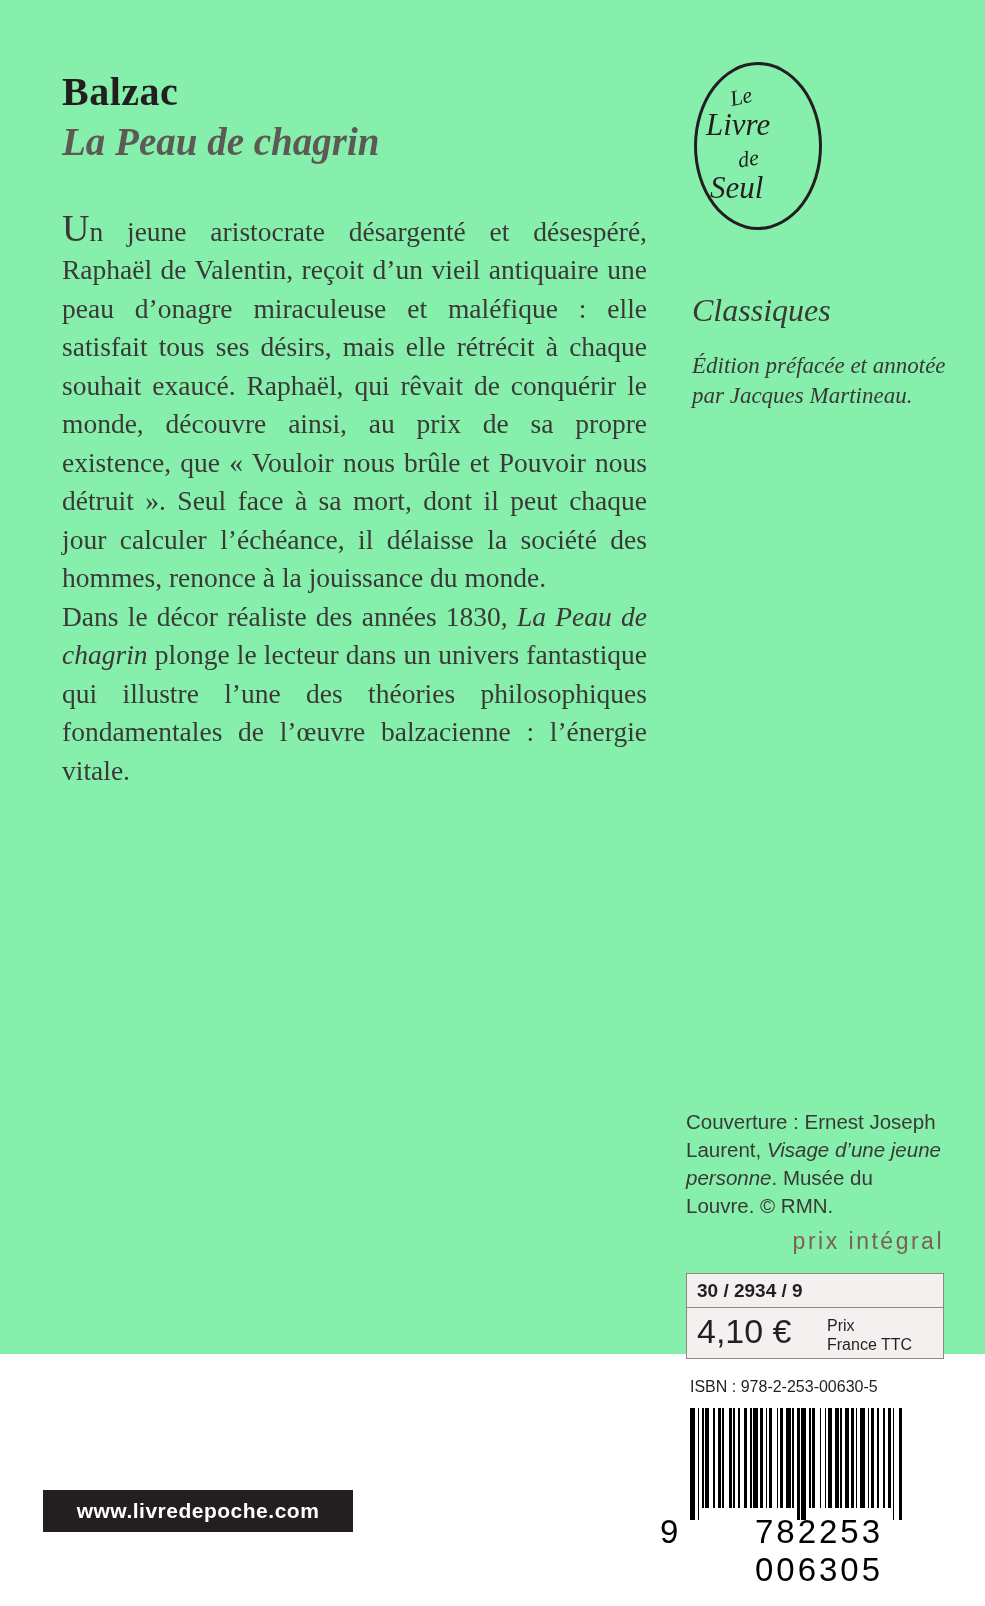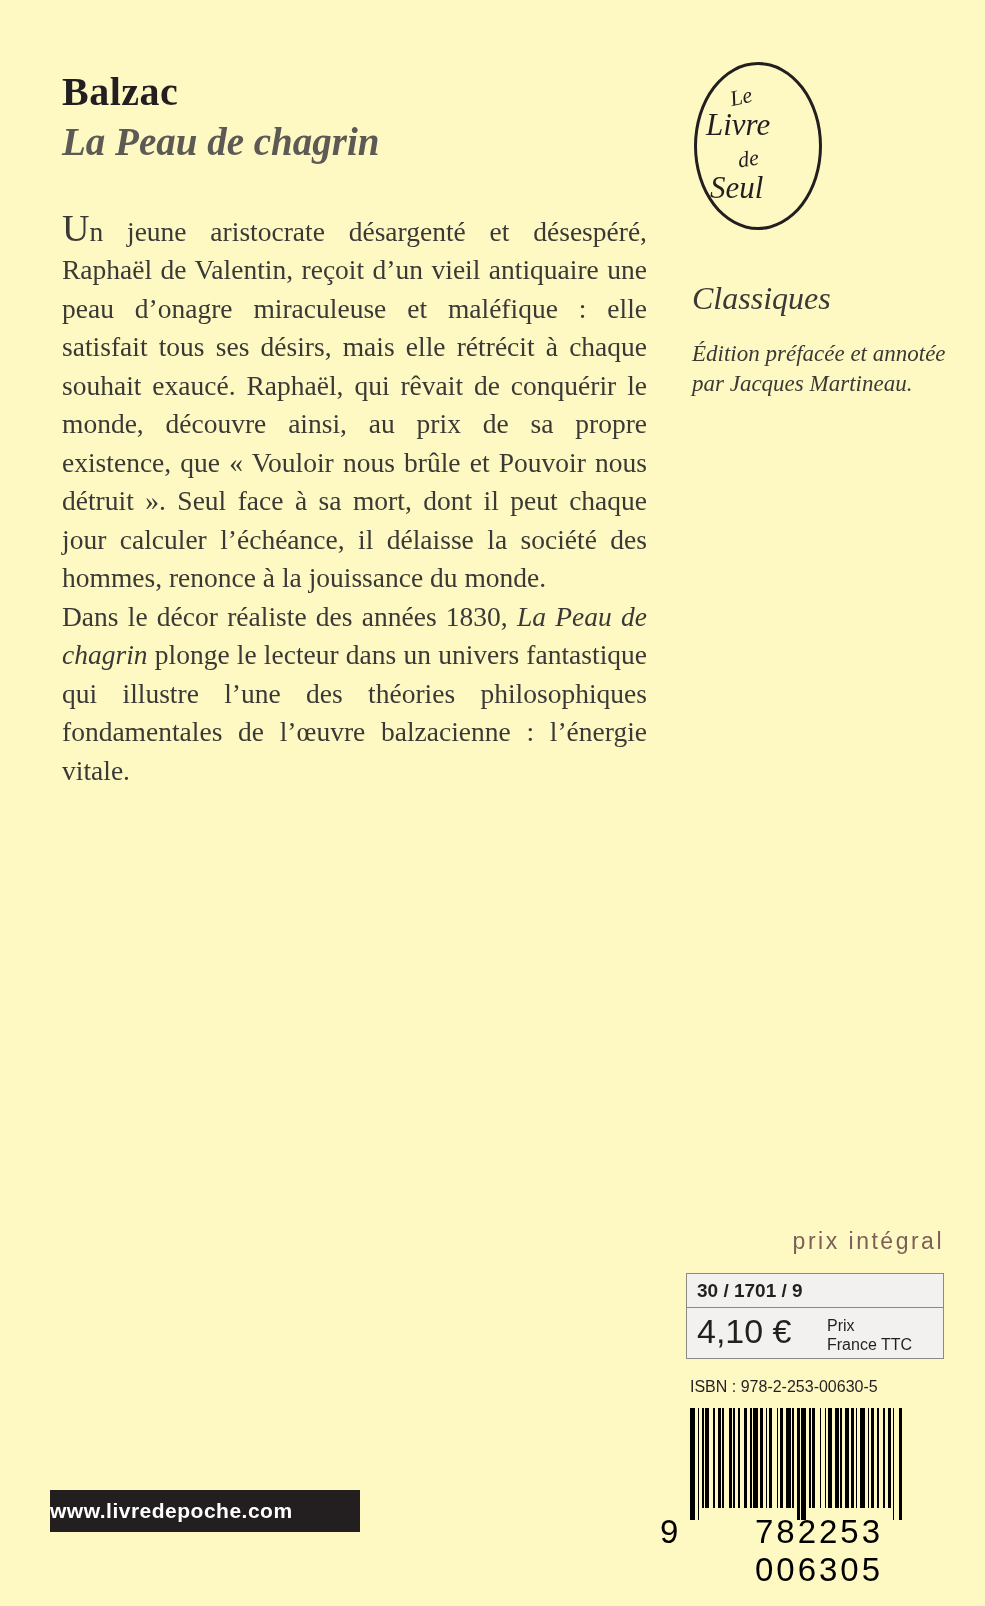--- a/index.html
+++ b/index.html
@@ -9,22 +9,22 @@
   body {
     width: 985px;
     height: 1606px;
     background: #ffffff;
     font-family: "Liberation Serif", serif;
     overflow: hidden;
   }
   .page {
     position: relative;
     width: 985px;
-    height: 1606px;
-    background: #fef9c3;
+    height: 1354px;
+    background: #86efac;
     box-sizing: border-box;
   }
 
   
   .left-col {
     position: absolute;
     left: 62px;
     top: 70px;
     width: 585px;
   }
@@ -123,21 +123,21 @@
   }
   .logo-poche {
     position: absolute;
     left: 16px;
     top: 108px;
     font-size: 31px;
     font-style: italic;
   }
 
   .collection {
-    margin-top: 48px;
+    margin-top: 60px;
     margin-left: 8px;
     font-family: "Liberation Serif", serif;
     font-style: italic;
     font-size: 32px;
     color: #3b3936;
   }
   .edition-note {
     margin-top: 22px;
     margin-left: 8px;
     font-family: "Liberation Serif", serif;
@@ -263,27 +263,28 @@
   }
   .bc-main {
     position: absolute;
     left: 30px;
     top: 0;
     text-align: center;
   }
 
   .web-badge {
     position: absolute;
-    left: 50px;
+    left: 43px;
     top: 1490px;
     width: 310px;
     height: 42px;
     background: #231f20;
     display: flex;
     align-items: center;
+    justify-content: center;
   }
   .web-badge span {
     font-family: "Liberation Sans", sans-serif;
     font-size: 21px;
     font-weight: bold;
     color: #ffffff;
     letter-spacing: 0.5px;
   }
 </style>
 </head>
@@ -309,25 +310,31 @@
         <span class="logo-livre">Livre</span>
         <span class="logo-de">de</span>
         <span class="logo-poche">Seul</span>
       </div>
     </div>
 
     <div class="collection">Classiques</div>
     <div class="edition-note">Édition préfacée et annotée par Jacques Martineau.</div>
   </div>
 
+  <div class="cover-credit">
+    <span>Couverture : Ernest</span>
+    <span>Joseph Laurent, </span><span class="ital">Visage</span>
+    <span class="ital">d’une jeune personne</span><span>.</span>
+    <span>Musée du Louvre. © RMN.</span>
+  </div>
 
   <div class="texte-integral">prix intégral</div>
 
   <div class="price-box">
-    <div class="price-code">30 / 1701 / 9</div>
+    <div class="price-code">30 / 2934 / 9</div>
     <div class="price-divider"></div>
     <div class="price-value">4,10 €</div>
     <div class="price-label">
       <div>Prix</div>
       <div>France TTC</div>
     </div>
   </div>
 
   <div class="isbn">ISBN : 978-2-253-00630-5</div>
 

